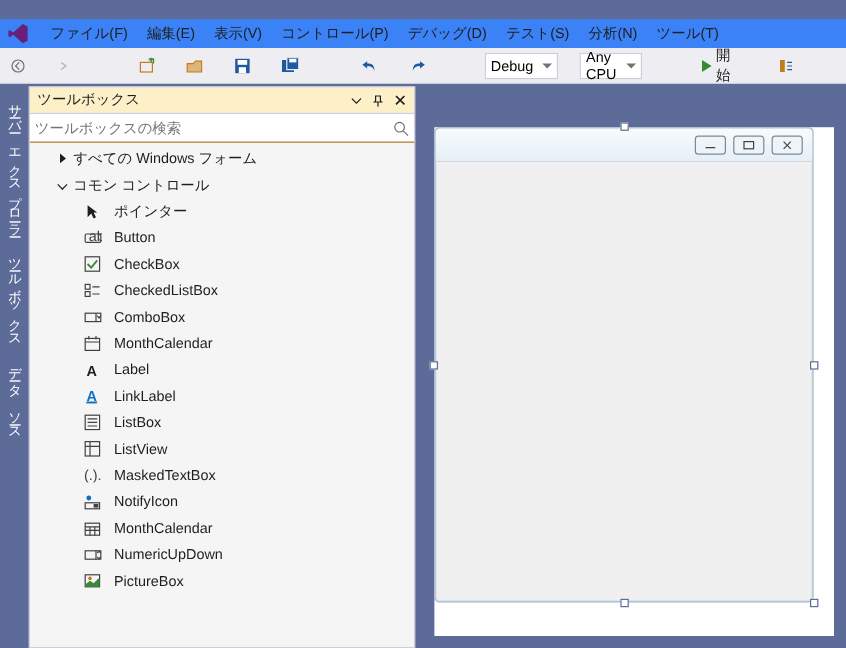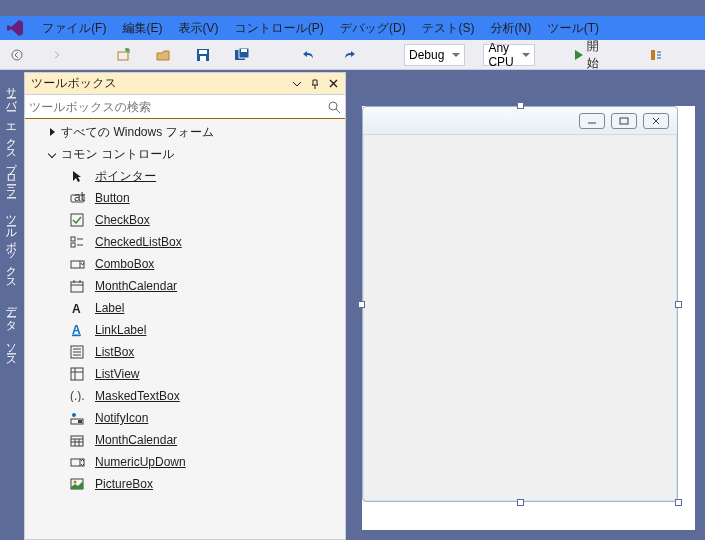--- a/index.html
+++ b/index.html
@@ -5,21 +5,21 @@
 * { box-sizing: border-box; margin: 0; padding: 0; font-family: "Meiryo UI", "Segoe UI", sans-serif; font-size: 12px; }
 body { width: 705px; height: 540px; background: #5d6b99; overflow: hidden; display: flex; flex-direction: column; }
 
 
 .menubar { background: #3b82f6; height: 24px; display: flex; align-items: center; padding: 0 4px; margin-top: 16px; }
 .menubar .vs-logo { width: 22px; height: 22px; margin-right: 8px; display:flex; align-items:center; justify-content:center; }
 .menubar .menu-item { padding: 3px 8px; color: #1e1e1e; cursor: default; }
 
 
 .toolbar { background: #eeeef2; height: 30px; border-bottom: 1px solid #cccedb; display: flex; align-items: center; padding: 0 6px; gap: 18px; }
-.tb-btn { height: 22px; min-width: 22px; display: flex; align-items: center; justify-content: center; padding: 0 3px; cursor: default; }
+.tb-btn { height: 22px; min-width: 22px; display: flex; align-items: center; justify-content: flex-start; padding: 0 3px; cursor: default; }
 .tb-sep { width: 1px; height: 18px; background: #cccedb; margin: 0 4px; }
 .tb-dd { height: 22px; border: 1px solid #cccedb; background: #fff; display: flex; align-items: center; padding: 0 4px; gap: 4px; }
 .tb-dd .caret { border-left: 4px solid transparent; border-right: 4px solid transparent; border-top: 4px solid #717171; }
 .tb-start { display: flex; align-items: center; gap: 4px; color: #1e1e1e; padding: 0 6px; }
 .tb-start .tri { width: 0; height: 0; border-left: 8px solid #388a34; border-top: 5px solid transparent; border-bottom: 5px solid transparent; }
 .tb-disabled { opacity: .45; }
 
 
 .mainrow { flex: 1; display: flex; background: #5d6b99; overflow: hidden; }
 
@@ -37,21 +37,21 @@
 .tbx-search input { flex: 1; border: none; outline: none; color: #6d6d6d; background: transparent; }
 .tbx-search .mag { width: 14px; height:14px; }
 .tbx-tree { flex: 1; overflow: auto; background: #f5f5f5; padding: 2px 16px; }
 .tree-row { display: flex; align-items: center; height: 22px; padding-left: 6px; cursor: default; }
 .expander { width: 10px; height: 10px; margin-right: 4px; display:flex;align-items:center;justify-content:center; }
 .exp-tri-closed { width:0;height:0;border-top:4px solid transparent;border-bottom:4px solid transparent;border-left:5px solid #1e1e1e; }
 .exp-tri-open2 { width:6px;height:6px;border-right:1px solid #1e1e1e;border-bottom:1px solid #1e1e1e; transform: rotate(45deg); margin-left:-1px;}
 .cat-label { color: #1e1e1e; }
 .item-row { display: flex; align-items: center; height: 22px; padding-left: 28px; cursor: default; }
 .item-icon { width: 16px; height: 16px; margin-right: 10px; display:flex;align-items:center;justify-content:center; color:#414141; }
-.item-label { color: #1e1e1e; text-decoration: underline; }
+.item-label { color: #1e1e1e; }
 
 
 .designer { flex: 1; background: #5d6b99; position: relative; }
 .design-canvas { position: absolute; left: 14px; top: 36px; right: 10px; bottom: 10px; background: #fff; }
 .form { position: absolute; left: 0; top: 0; width: 316px; height: 396px; }
 .form-window { width: 100%; height: 100%; border: 1px solid #9fb6c7; background: #f0f0f0; border-radius: 4px; box-shadow: 0 0 0 1px #d7e4ee inset; }
 .form-titlebar { height: 28px; background: linear-gradient(#f7fbfd,#e6eff6); border-bottom: 1px solid #cfdae4; border-radius: 4px 4px 0 0; display:flex; justify-content:flex-end; align-items:center; padding: 0 8px; gap:6px; }
 .winbtn { width: 26px; height: 16px; border: 1px solid #7a8a97; border-radius: 3px; display:flex;align-items:center;justify-content:center; background:#eef4f8; }
 .handle { position:absolute; width:7px;height:7px;background:#fff;border:1px solid #5d6b99; }
 .h-t { top:-4px; left:50%; margin-left:-3px; }

